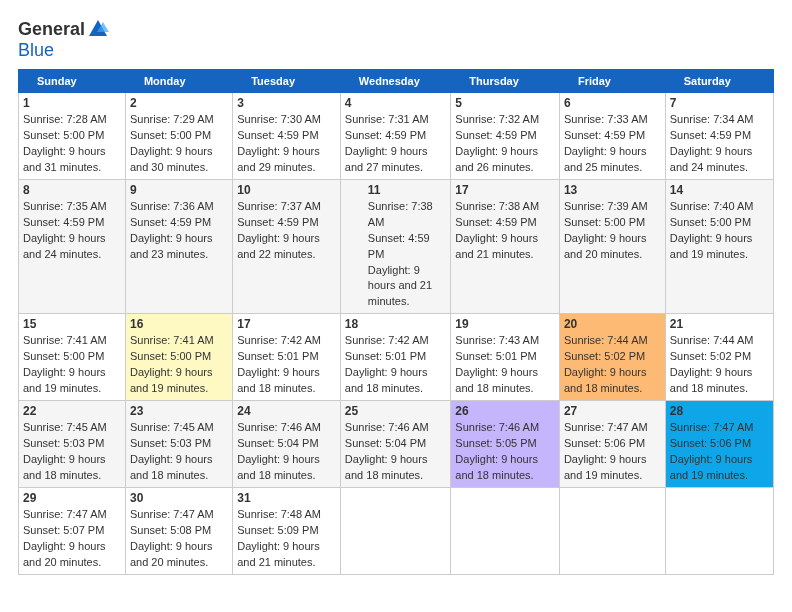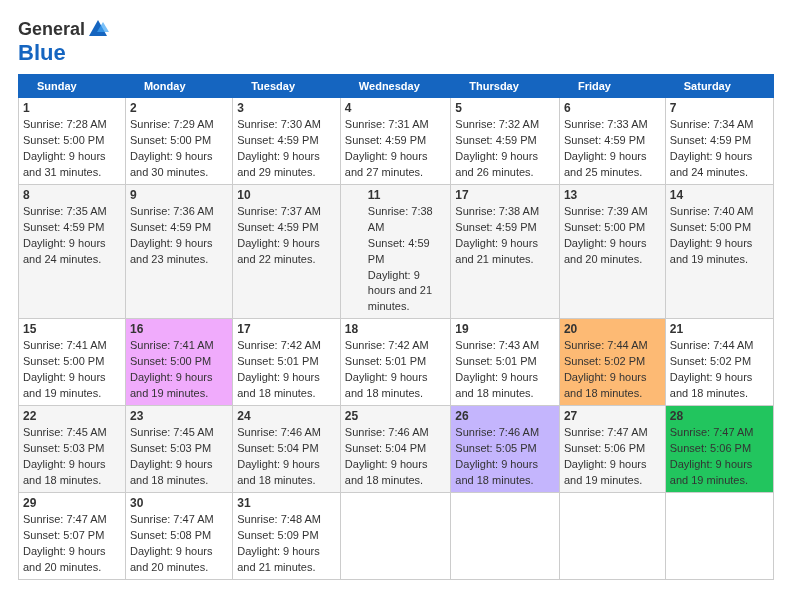--- a/index.html
+++ b/index.html
@@ -29,22 +29,22 @@
     .logo-text {
       display: flex;
       align-items: center;
     }
     .logo-general {
       font-size: 18px;
       font-weight: bold;
       color: #333;
     }
     .logo-blue {
-      font-size: 22px;
-      font-weight: bold;
+      font-size: 18px;
+      font-weight: normal;
       color: #1565C0;
     }
     .logo-icon {
       width: 22px;
       height: 22px;
       margin-left: 2px;
     }
     .title-section {
       text-align: right;
     }
@@ -190,21 +190,21 @@
           <td style="background-color: rgb(245, 245, 245);">
             <div class="day-number">14</div>
             <div class="day-info">Sunrise: 7:40 AM<br>Sunset: 5:00 PM<br>Daylight: 9 hours and 19 minutes.</div>
           </td>
         </tr>
         <tr>
           <td style="background-color: rgb(255, 255, 255);">
             <div class="day-number">15</div>
             <div class="day-info">Sunrise: 7:41 AM<br>Sunset: 5:00 PM<br>Daylight: 9 hours and 19 minutes.</div>
           </td>
-          <td style="background-color: #f0abfc;">
+          <td style="background-color: #fef9c3;">
             <div class="day-number">16</div>
             <div class="day-info">Sunrise: 7:41 AM<br>Sunset: 5:00 PM<br>Daylight: 9 hours and 19 minutes.</div>
           </td>
           <td style="background-color: rgb(255, 255, 255);">
             <div class="day-number">17</div>
             <div class="day-info">Sunrise: 7:42 AM<br>Sunset: 5:01 PM<br>Daylight: 9 hours and 18 minutes.</div>
           </td>
           <td style="background-color: rgb(255, 255, 255);">
             <div class="day-number">18</div>
             <div class="day-info">Sunrise: 7:42 AM<br>Sunset: 5:01 PM<br>Daylight: 9 hours and 18 minutes.</div>
@@ -240,21 +240,21 @@
             <div class="day-info">Sunrise: 7:46 AM<br>Sunset: 5:04 PM<br>Daylight: 9 hours and 18 minutes.</div>
           </td>
           <td style="background-color: #c4b5fd;">
             <div class="day-number">26</div>
             <div class="day-info">Sunrise: 7:46 AM<br>Sunset: 5:05 PM<br>Daylight: 9 hours and 18 minutes.</div>
           </td>
           <td style="background-color: rgb(245, 245, 245);">
             <div class="day-number">27</div>
             <div class="day-info">Sunrise: 7:47 AM<br>Sunset: 5:06 PM<br>Daylight: 9 hours and 19 minutes.</div>
           </td>
-          <td style="background-color: #22c55e;">
+          <td style="background-color: #0ea5e9;">
             <div class="day-number">28</div>
             <div class="day-info">Sunrise: 7:47 AM<br>Sunset: 5:06 PM<br>Daylight: 9 hours and 19 minutes.</div>
           </td>
         </tr>
         <tr>
           <td style="background-color: rgb(255, 255, 255);">
             <div class="day-number">29</div>
             <div class="day-info">Sunrise: 7:47 AM<br>Sunset: 5:07 PM<br>Daylight: 9 hours and 20 minutes.</div>
           </td>
           <td style="background-color: rgb(255, 255, 255);">

